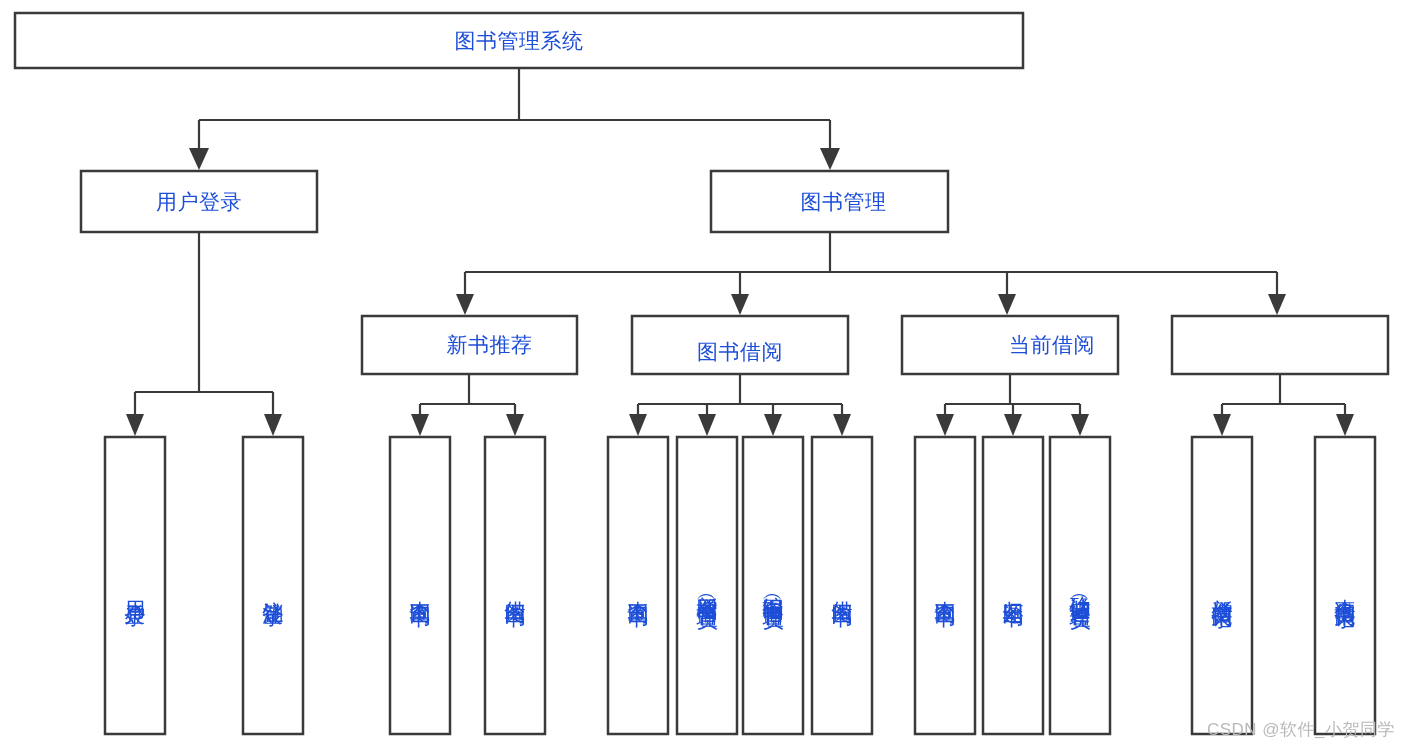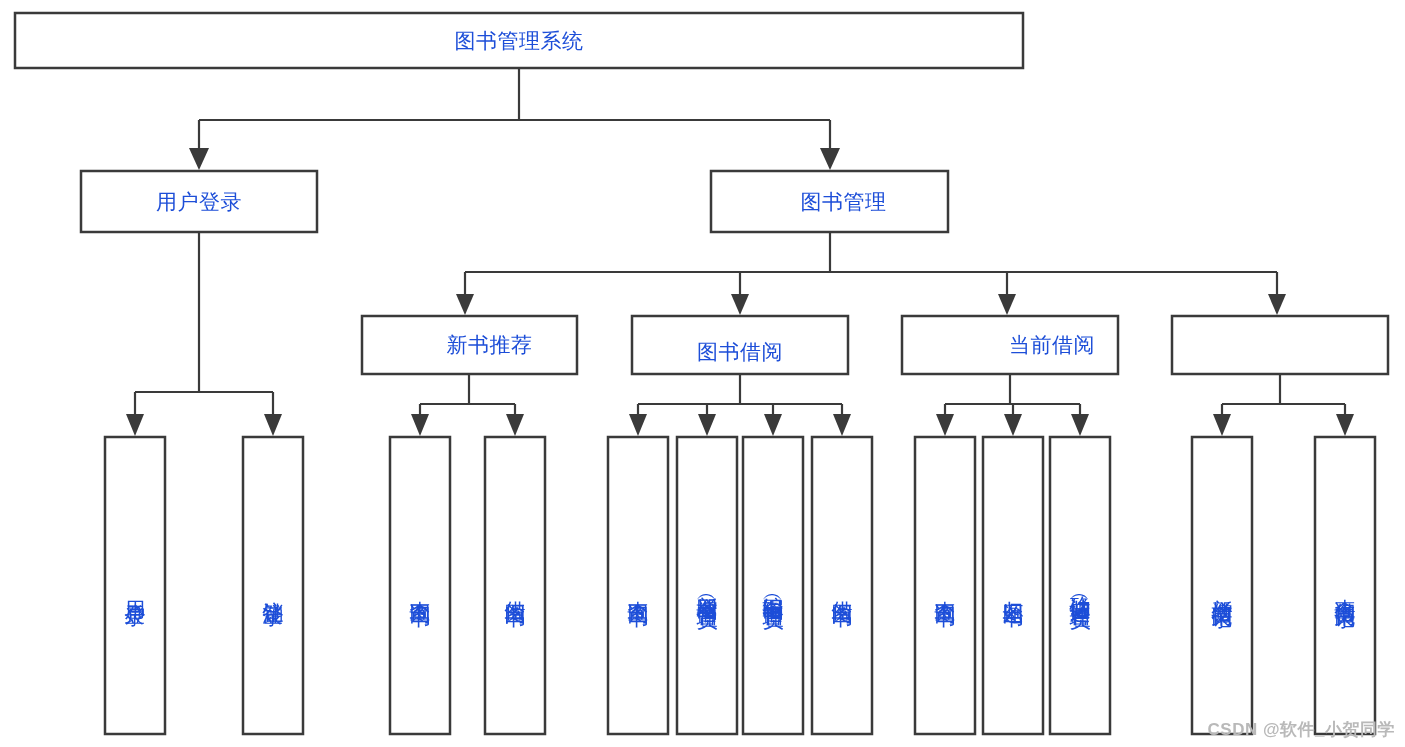--- a/index.html
+++ b/index.html
@@ -64,21 +64,20 @@
   }
   .watermark {
     position: absolute;
     right: 10px;
     bottom: 6px;
     font-size: 17px;
     color: #b9b9b9;
     font-family: "Liberation Sans", "DejaVu Sans", sans-serif;
     white-space: nowrap;
     letter-spacing: 0.5px;
-    font-weight: bold;
   }
 </style>
 </head>
 <body>
 
 <div id="diagram-root">
 
   <svg class="diagram" viewBox="0 0 1405 747">
     <defs>
       <marker id="arrow" viewBox="0 0 12 14" refX="6" refY="13" markerWidth="12" markerHeight="14" orient="auto-start-reverse">

